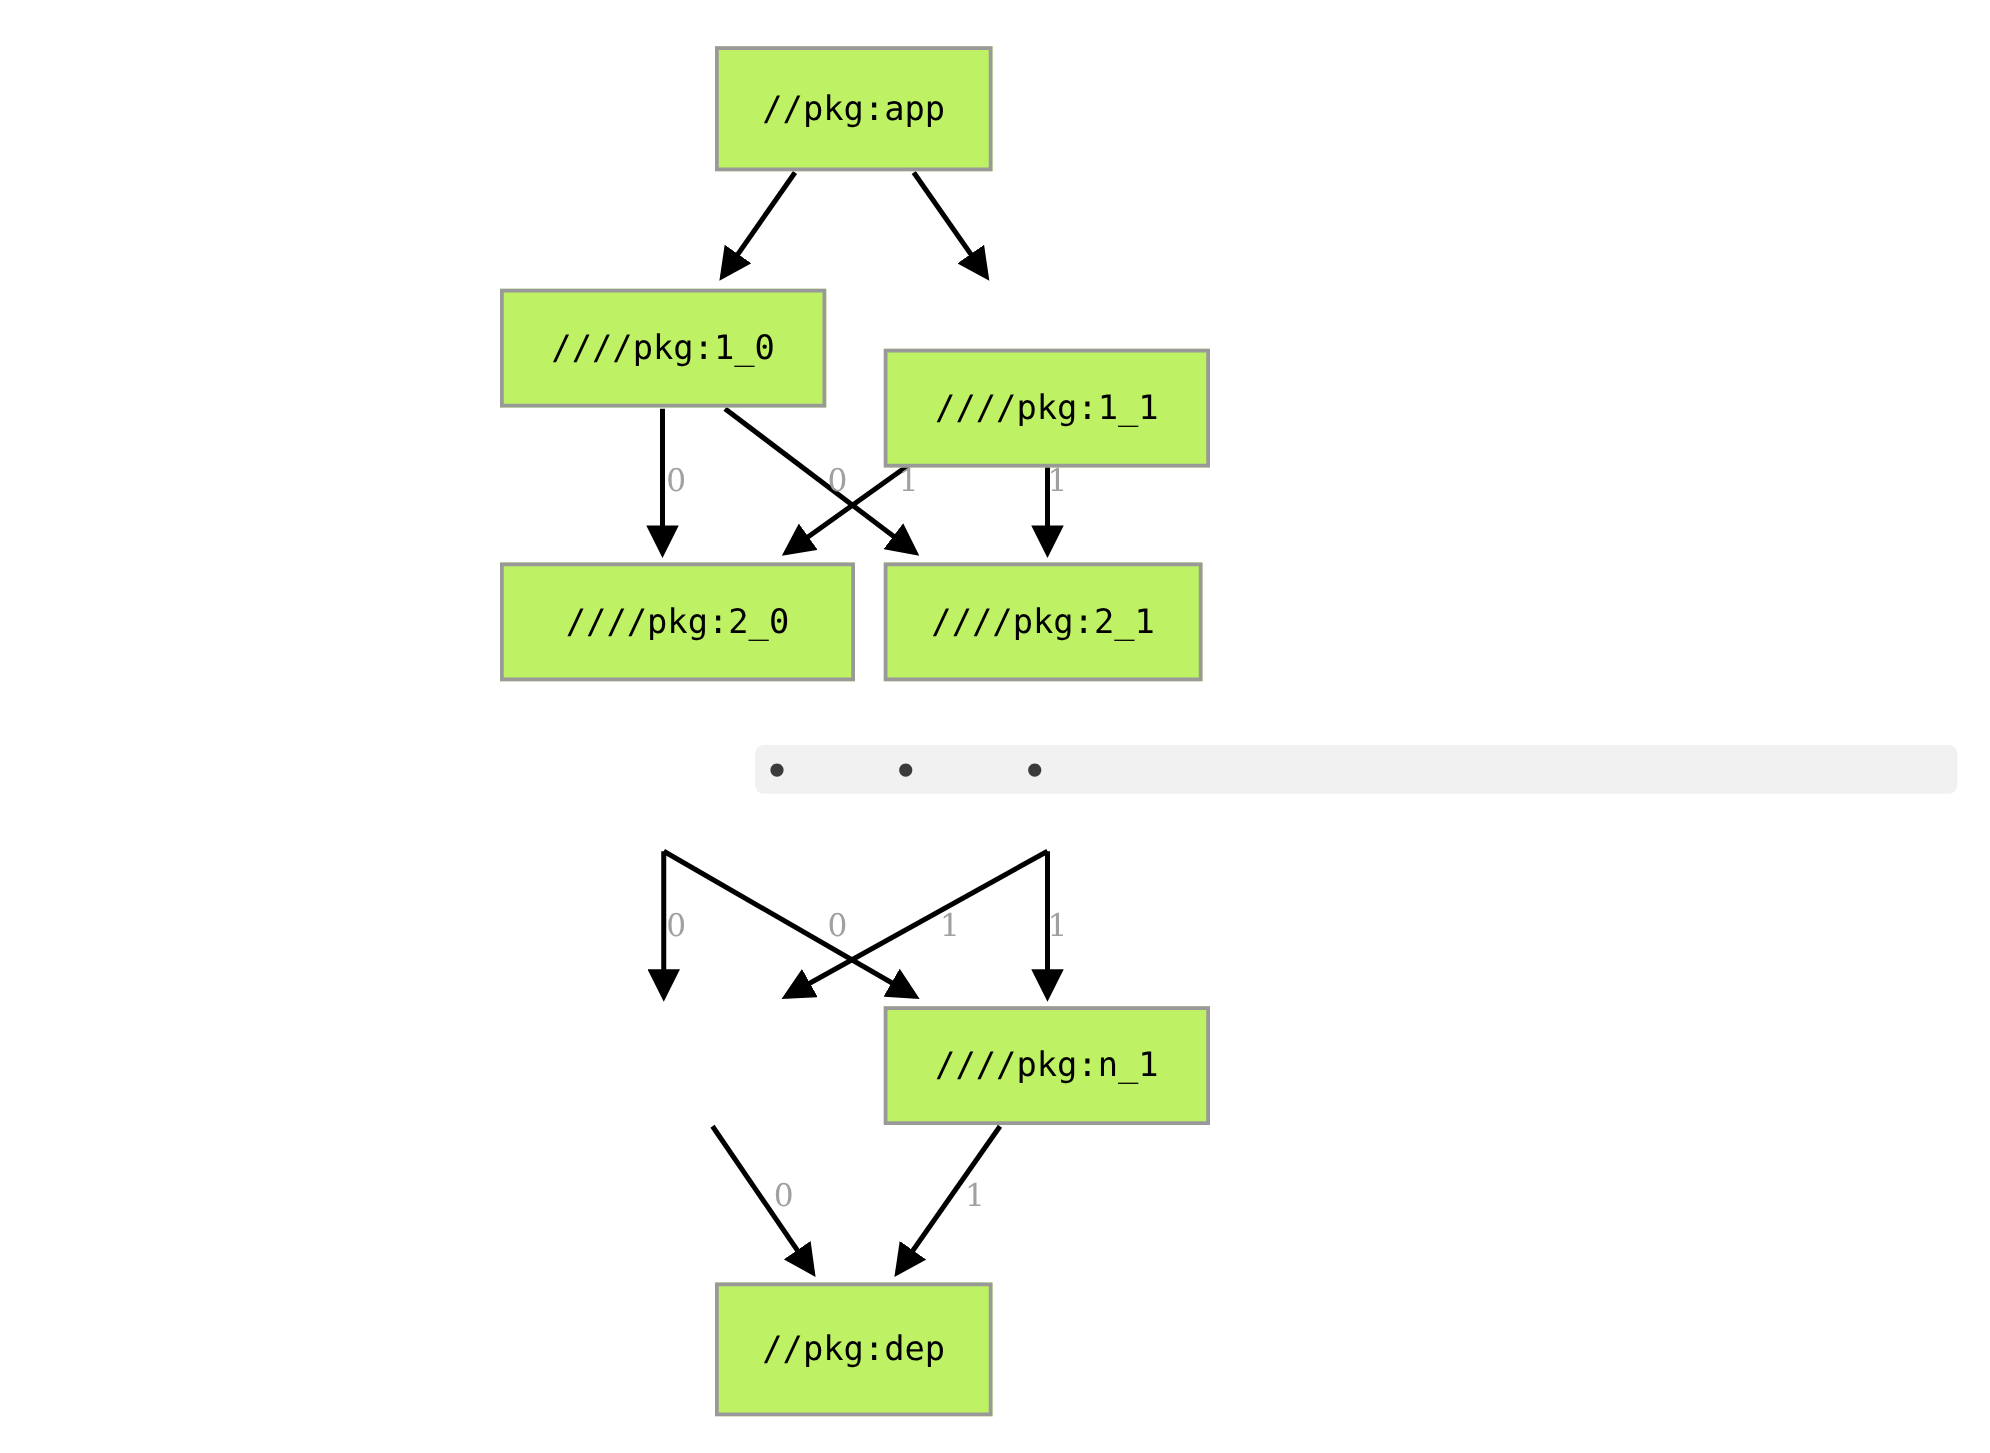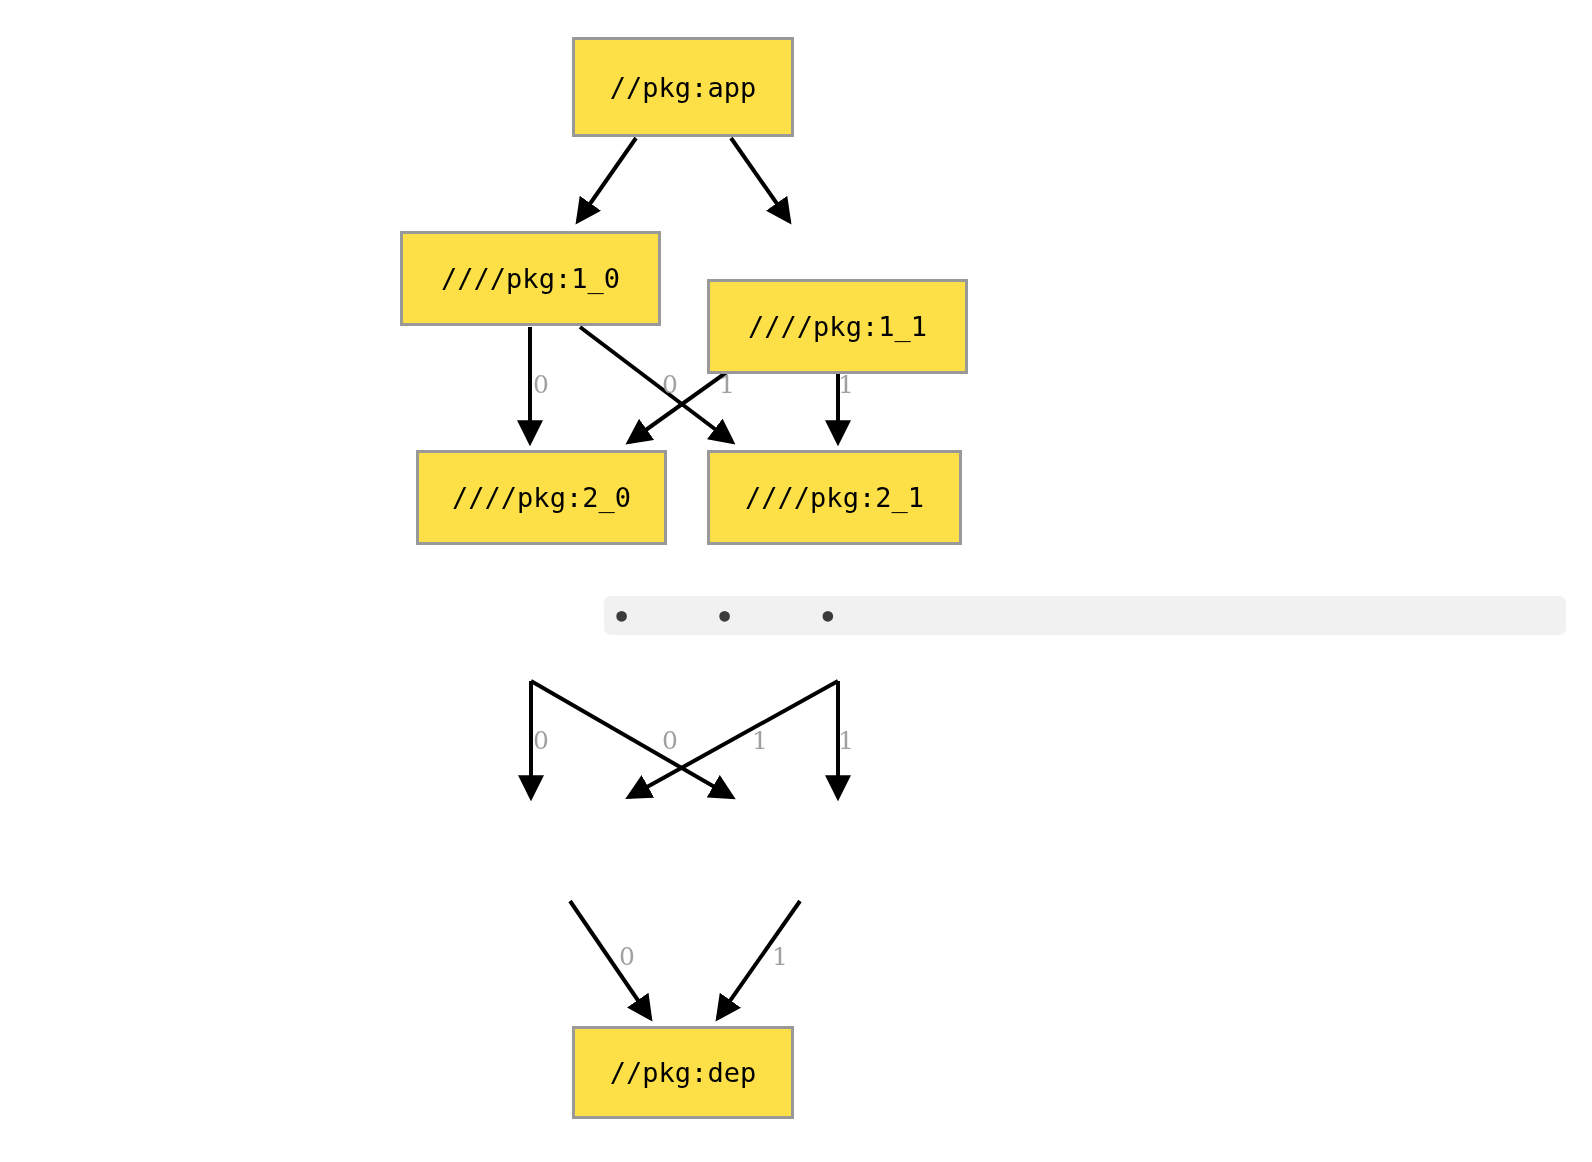--- a/index.html
+++ b/index.html
@@ -21,21 +21,21 @@
   svg.graph-layer {
     position: absolute;
     top: 0;
     left: 0;
     width: 1592px;
     height: 1162px;
   }
   .node-box {
     position: absolute;
     box-sizing: border-box;
-    background: #fde047;
+    background: #bef264;
     border: 3px solid #999999;
     display: flex;
     align-items: center;
     justify-content: center;
   }
   .node-label {
     font-family: "DejaVu Sans Mono", "Liberation Mono", monospace;
     font-size: 27px;
     color: #000000;
     letter-spacing: 0px;
@@ -134,31 +134,34 @@
   </div>
 
   <div class="node-box" style="left:400px; top:231px; width:261px; height:95px;text-align:right;">
     <span class="node-label">////pkg:1_0</span>
   </div>
 
   <div class="node-box" style="left:707px; top:231px; width:261px; height:95px;margin-top:48px;">
     <span class="node-label">////pkg:1_1</span>
   </div>
 
-  <div class="node-box" style="left:416px; top:450px; width:251px; height:95px;">
+  <div class="node-box" style="left:400px; top:450px; width:284px; height:95px;">
     <span class="node-label">////pkg:2_0</span>
   </div>
 
   <div class="node-box" style="left:707px; top:450px; width:255px; height:95px;">
     <span class="node-label">////pkg:2_1</span>
   </div>
 
 
+  <div class="node-box" style="left:707px; top:805px; width:261px; height:95px;">
+    <span class="node-label">////pkg:n_1</span>
+  </div>
 
-  <div class="node-box" style="left:572px; top:1026px; width:222px; height:93px;">
+  <div class="node-box" style="left:572px; top:1026px; width:222px; height:107px;">
     <span class="node-label">//pkg:dep</span>
   </div>
 
   <span class="edge-label" style="left:533px; top:372px;">0</span>
   <span class="edge-label" style="left:662px; top:372px;">0</span>
   <span class="edge-label" style="left:719px; top:372px;">1</span>
   <span class="edge-label" style="left:838px; top:372px;">1</span>
 
   <span class="edge-label" style="left:533px; top:728px;">0</span>
   <span class="edge-label" style="left:662px; top:728px;">0</span>

